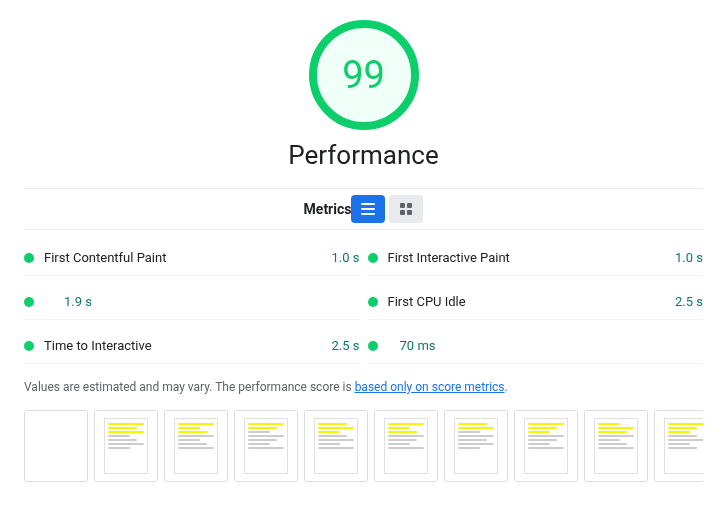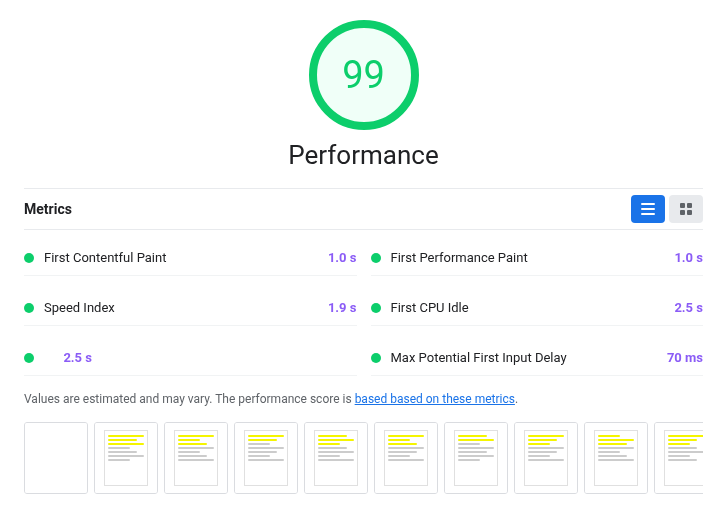--- a/index.html
+++ b/index.html
@@ -39,21 +39,21 @@
     }
 
     .score-label {
       font-size: 26px;
       font-weight: 400;
       color: #202124;
     }
 
     .metrics-header {
       display: flex;
-      justify-content: space-between;
+      justify-content: center;
       align-items: center;
       margin-bottom: 10px;
       padding: 6px 0;
       border-top: 1px solid #e8eaed;
       border-bottom: 1px solid #e8eaed;
     }
 
     .metrics-title {
       font-weight: 700;
       font-size: 14px;
@@ -81,21 +81,21 @@
     }
 
     .toggle-btn.inactive {
       background: #e8eaed;
       color: #5f6368;
     }
 
     .metrics-grid {
       display: grid;
       grid-template-columns: 1fr 1fr;
-      gap: 14px;
+      gap: 8px;
       margin-bottom: 14px;
     }
 
     .metric-row {
       display: flex;
       align-items: center;
       padding: 10px 0;
       border-bottom: 1px solid #f1f3f4;
     }
 
@@ -109,22 +109,22 @@
     }
 
     .metric-name {
       font-size: 13px;
       color: #202124;
       flex: 1;
     }
 
     .metric-value {
       font-size: 13px;
-      color: #8b5cf6;
-      font-weight: 700;
+      color: #0f766e;
+      font-weight: 400;
       margin-left: 8px;
       min-width: 40px;
       text-align: right;
     }
 
     .disclaimer {
       font-size: 12px;
       color: #5f6368;
       margin-bottom: 14px;
       line-height: 1.5;
@@ -253,50 +253,49 @@
 <div class="metrics-grid">
 
   <div class="metric-row">
     <div class="metric-dot" style="background:#0cce6b;"></div>
     <span class="metric-name">First Contentful Paint</span>
     <span class="metric-value">1.0 s</span>
   </div>
 
   <div class="metric-row">
     <div class="metric-dot" style="background:#0cce6b;"></div>
-    <span class="metric-name">First Performance Paint</span>
+    <span class="metric-name">First Interactive Paint</span>
     <span class="metric-value">1.0 s</span>
   </div>
 
   <div class="metric-row">
     <div class="metric-dot" style="background:#0cce6b;"></div>
-    <span class="metric-name">Speed Index</span>
     <span class="metric-value">1.9 s</span>
   </div>
 
   <div class="metric-row">
     <div class="metric-dot" style="background:#0cce6b;"></div>
     <span class="metric-name">First CPU Idle</span>
     <span class="metric-value">2.5 s</span>
   </div>
 
   <div class="metric-row">
     <div class="metric-dot" style="background:#0cce6b;"></div>
+    <span class="metric-name">Time to Interactive</span>
     <span class="metric-value">2.5 s</span>
   </div>
 
   <div class="metric-row">
     <div class="metric-dot" style="background:#0cce6b;"></div>
-    <span class="metric-name">Max Potential First Input Delay</span>
     <span class="metric-value">70 ms</span>
   </div>
 </div>
 
 <div class="disclaimer">
-  <span>Values are estimated and may vary. The performance score is </span><a href="#">based based on these metrics</a><span>.</span>
+  <span>Values are estimated and may vary. The performance score is </span><a href="#">based only on score metrics</a><span>.</span>
 </div>
 
 <div class="filmstrip">
 
   <div class="filmstrip-frame frame-empty">
     <div class="filmstrip-frame-inner"></div>
   </div>
 
   <div class="filmstrip-frame">
     <div class="filmstrip-frame-inner">

